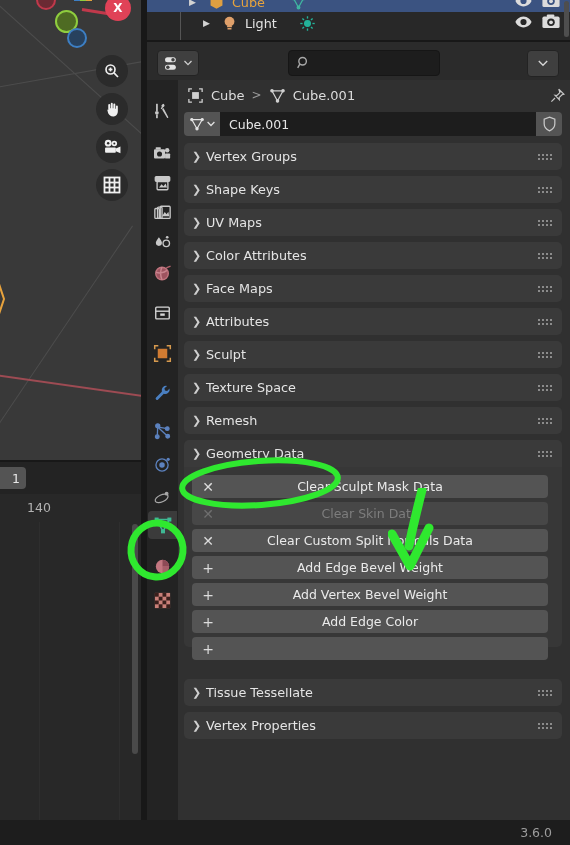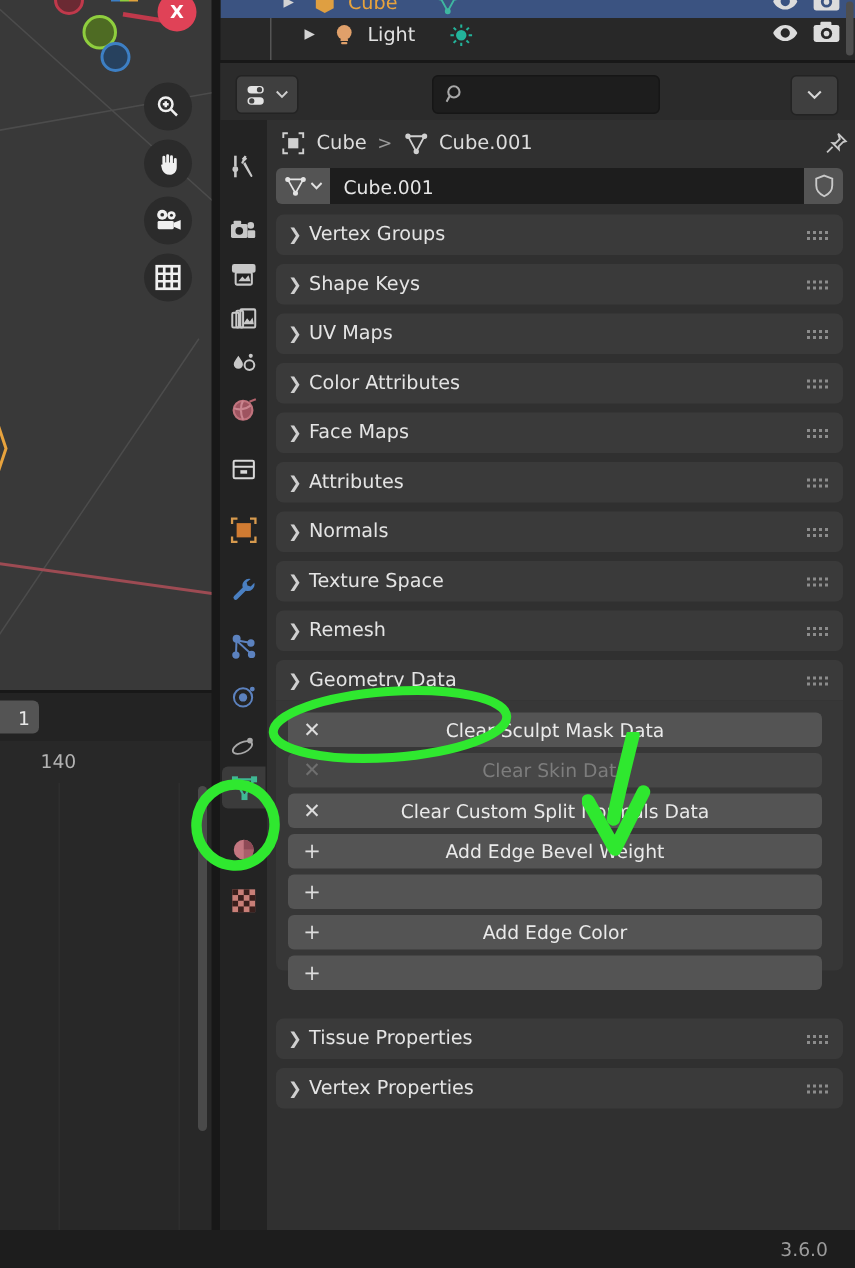--- a/index.html
+++ b/index.html
@@ -716,21 +716,21 @@
             <i></i>
             <i></i>
             <i></i>
             <i></i>
             <i></i>
             <i></i>
           </span>
       </div>
       <div class="panel-hdr" style="top:261px;">
         <span class="tri">❯</span>
-        <span>Normals</span>
+        <span>Sculpt</span>
         <span class="grip">
             <i></i>
             <i></i>
             <i></i>
             <i></i>
             <i></i>
             <i></i>
             <i></i>
             <i></i>
           </span>
@@ -792,32 +792,33 @@
       <div class="op-btn" style="top:449px;">
         <span class="op-ico">✕</span>
         <span class="op-label">Clear Custom Split Normals Data</span>
       </div>
       <div class="op-btn" style="top:476px;">
         <span class="op-ico">+</span>
         <span class="op-label">Add Edge Bevel Weight</span>
       </div>
       <div class="op-btn" style="top:503px;">
         <span class="op-ico">+</span>
+        <span class="op-label">Add Vertex Bevel Weight</span>
       </div>
       <div class="op-btn" style="top:530px;">
         <span class="op-ico">+</span>
         <span class="op-label">Add Edge Color</span>
       </div>
       <div class="op-btn" style="top:557px;">
         <span class="op-ico">+</span>
       </div>
 
       <div class="panel-hdr" style="top:599px;">
         <span class="tri">❯</span>
-        <span>Tissue Properties</span>
+        <span>Tissue Tessellate</span>
         <span class="grip">
             <i></i>
             <i></i>
             <i></i>
             <i></i>
             <i></i>
             <i></i>
             <i></i>
             <i></i>
           </span>

